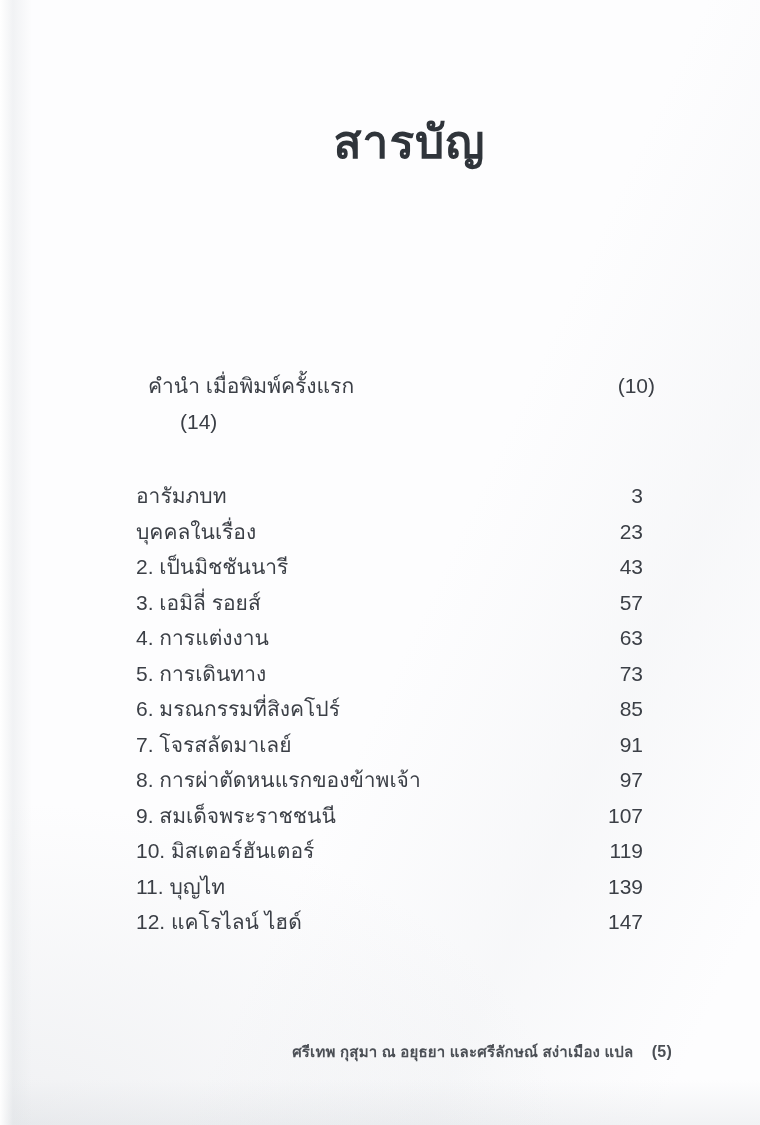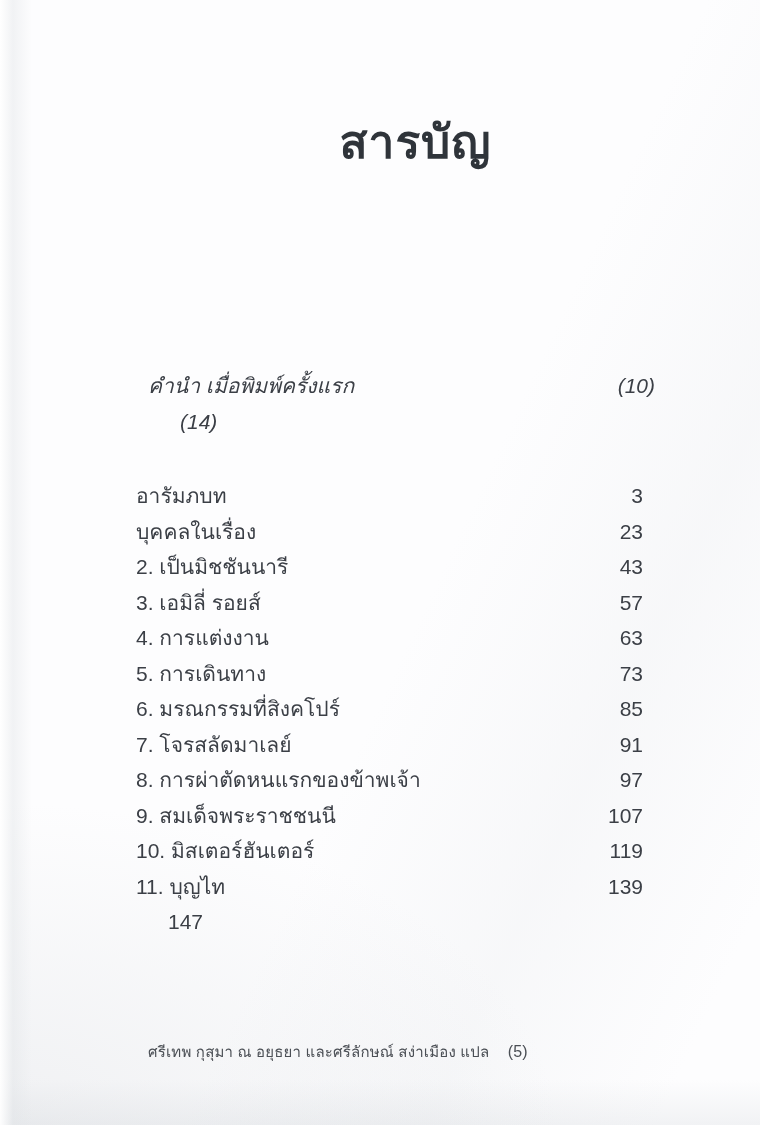--- a/index.html
+++ b/index.html
@@ -18,21 +18,21 @@
     background-image:
       linear-gradient(to right, rgba(255,255,255,0.95) 0px, rgba(226,229,232,0.45) 13px, rgba(253,253,254,0) 32px),
       radial-gradient(ellipse 900px 520px at 0% 100%, rgba(205,209,214,0.28), rgba(255,255,255,0) 62%),
       linear-gradient(to top, rgba(219,222,226,0.35) 0px, rgba(255,255,255,0) 45px),
       linear-gradient(115deg, rgba(255,255,255,0) 55%, rgba(233,235,238,0.30) 74%, rgba(255,255,255,0) 92%);
   }
 
   .toc-header {
     position: absolute;
     top: 116px;
-    left: 162px;
+    left: 156px;
     width: 507px;
     text-align: center;
   }
   .toc-title {
     margin: 0;
     font-size: 46px;
     line-height: 1.15;
     font-weight: 600;
     letter-spacing: 1px;
     color: #2f343a;
@@ -44,21 +44,20 @@
     color: #a9abae;
   }
 
   .preface-list {
     position: absolute;
     top: 368px;
     left: 148px;
     width: 507px;
   }
   .preface-list .toc-row {
-    font-style: italic;
   }
 
   .toc-list {
     position: absolute;
     top: 478px;
     left: 136px;
     width: 507px;
   }
 
   .toc-row {
@@ -77,25 +76,26 @@
   .toc-row .toc-page {
     margin-left: 32px;
     text-align: right;
   }
 
   .page-footer {
     position: absolute;
     top: 1040px;
     left: 148px;
     width: 524px;
-    text-align: left;
+    text-align: right;
     font-size: 15px;
     color: #4b4f55;
     letter-spacing: 0.2px;
     white-space: nowrap;
+    font-weight: bold;
   }
   .page-footer .folio {
     margin-left: 14px;
     font-size: 16px;
   }
 </style>
 </head>
 <body>
 
 <div class="page">
@@ -157,20 +157,21 @@
   </div>
       <div class="toc-row">
     <span class="toc-label">10. มิสเตอร์ฮันเตอร์</span>
     <span class="toc-page">119</span>
   </div>
       <div class="toc-row">
     <span class="toc-label">11. บุญไท</span>
     <span class="toc-page">139</span>
   </div>
       <div class="toc-row">
+    <span class="toc-label">12. แคโรไลน์ ไฮด์</span>
     <span class="toc-page">147</span>
   </div>
     </section>
 
   <footer class="page-footer">
     <span>ศรีเทพ กุสุมา ณ อยุธยา และศรีลักษณ์ สง่าเมือง แปล</span>
     <span class="folio">(5)</span>
   </footer>
 
 </div>

